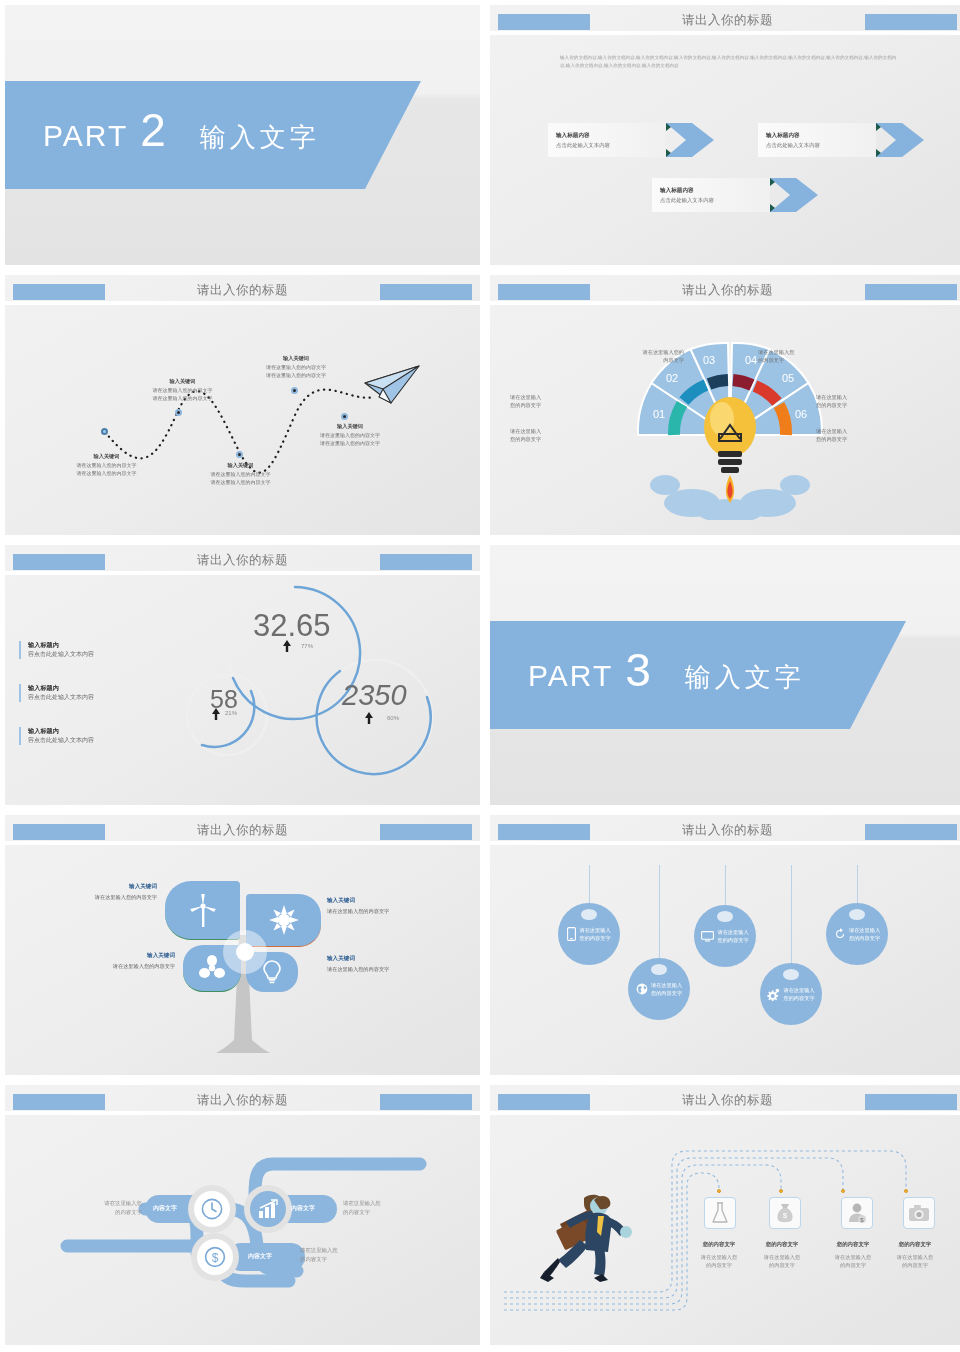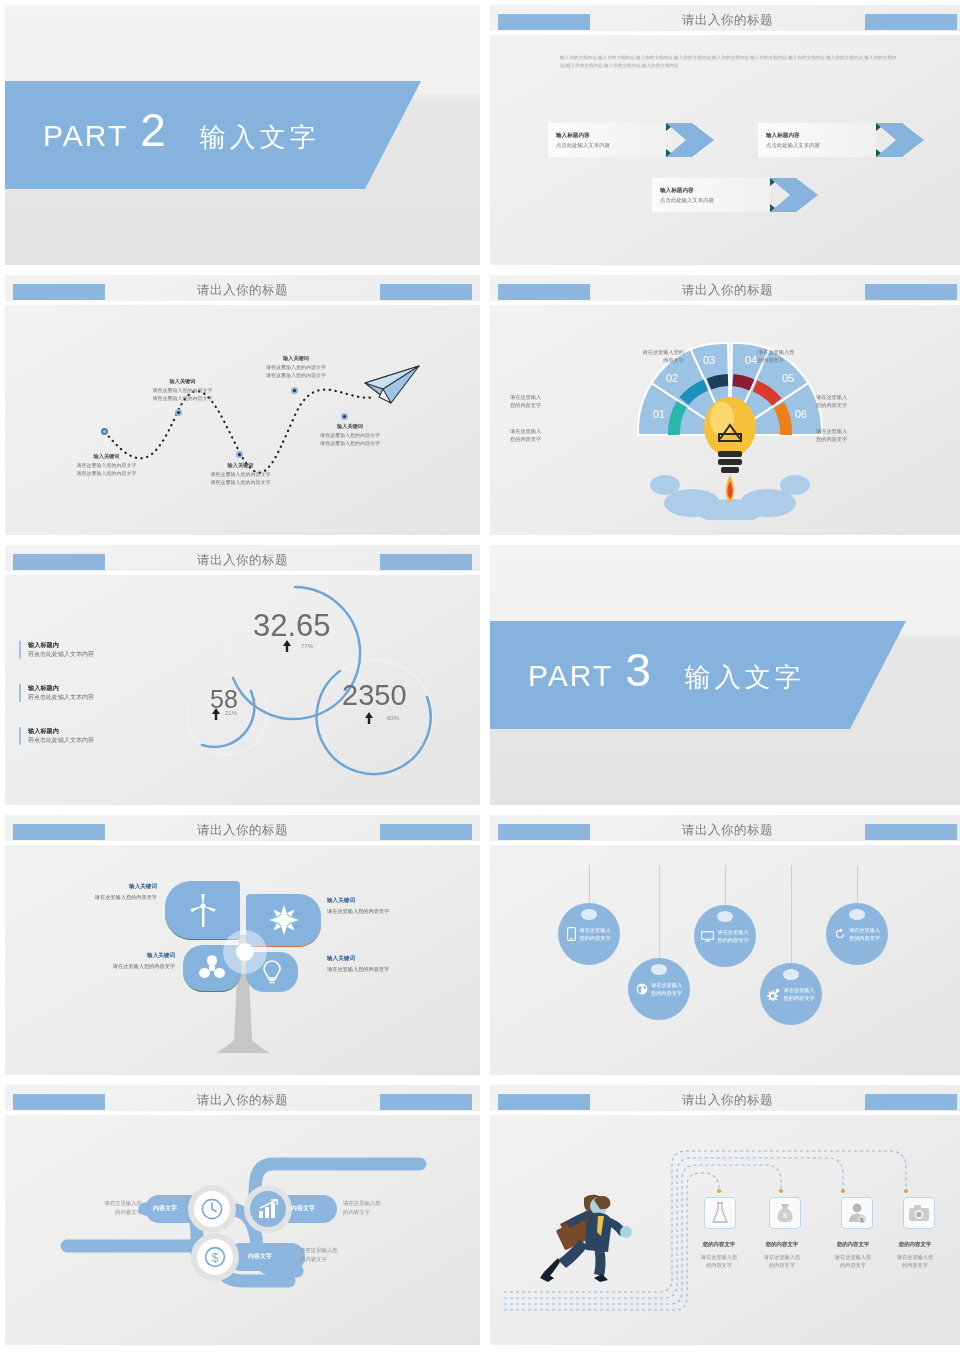--- a/index.html
+++ b/index.html
@@ -296,21 +296,21 @@
         <path d="M4,0 L8,6 L5.2,6 L5.2,12 L2.8,12 L2.8,6 L0,6 Z" fill="#1f1f1f"></path>
       </svg>
     <div class="pcta" style="left:296px;top:98px;">77%</div>
 
     <div class="bignum" style="left:205px;top:140px;font-size:25px;">58</div>
     <svg style="position:absolute;left:207px;top:163px;" width="8" height="12" viewBox="0 0 8 12">
         <path d="M4,0 L8,6 L5.2,6 L5.2,12 L2.8,12 L2.8,6 L0,6 Z" fill="#1f1f1f"></path>
       </svg>
     <div class="pcta" style="left:220px;top:165px;">21%</div>
 
-    <div class="bignum" style="left:337px;top:134px;font-size:29px;">2350</div>
+    <div class="bignum" style="left:337px;top:134px;font-size:29px;font-style:italic;">2350</div>
     <svg style="position:absolute;left:360px;top:167px;" width="8" height="12" viewBox="0 0 8 12">
         <path d="M4,0 L8,6 L5.2,6 L5.2,12 L2.8,12 L2.8,6 L0,6 Z" fill="#1f1f1f"></path>
       </svg>
     <div class="pcta" style="left:382px;top:170px;">60%</div>
   </div>
 
   <div class="slide partslide">
     <div class="partband">
       <svg width="475" height="108" viewBox="0 0 475 108">
         <path d="M0,0 L416,0 L360,108 L0,108 Z" fill="#86b2de"></path>

